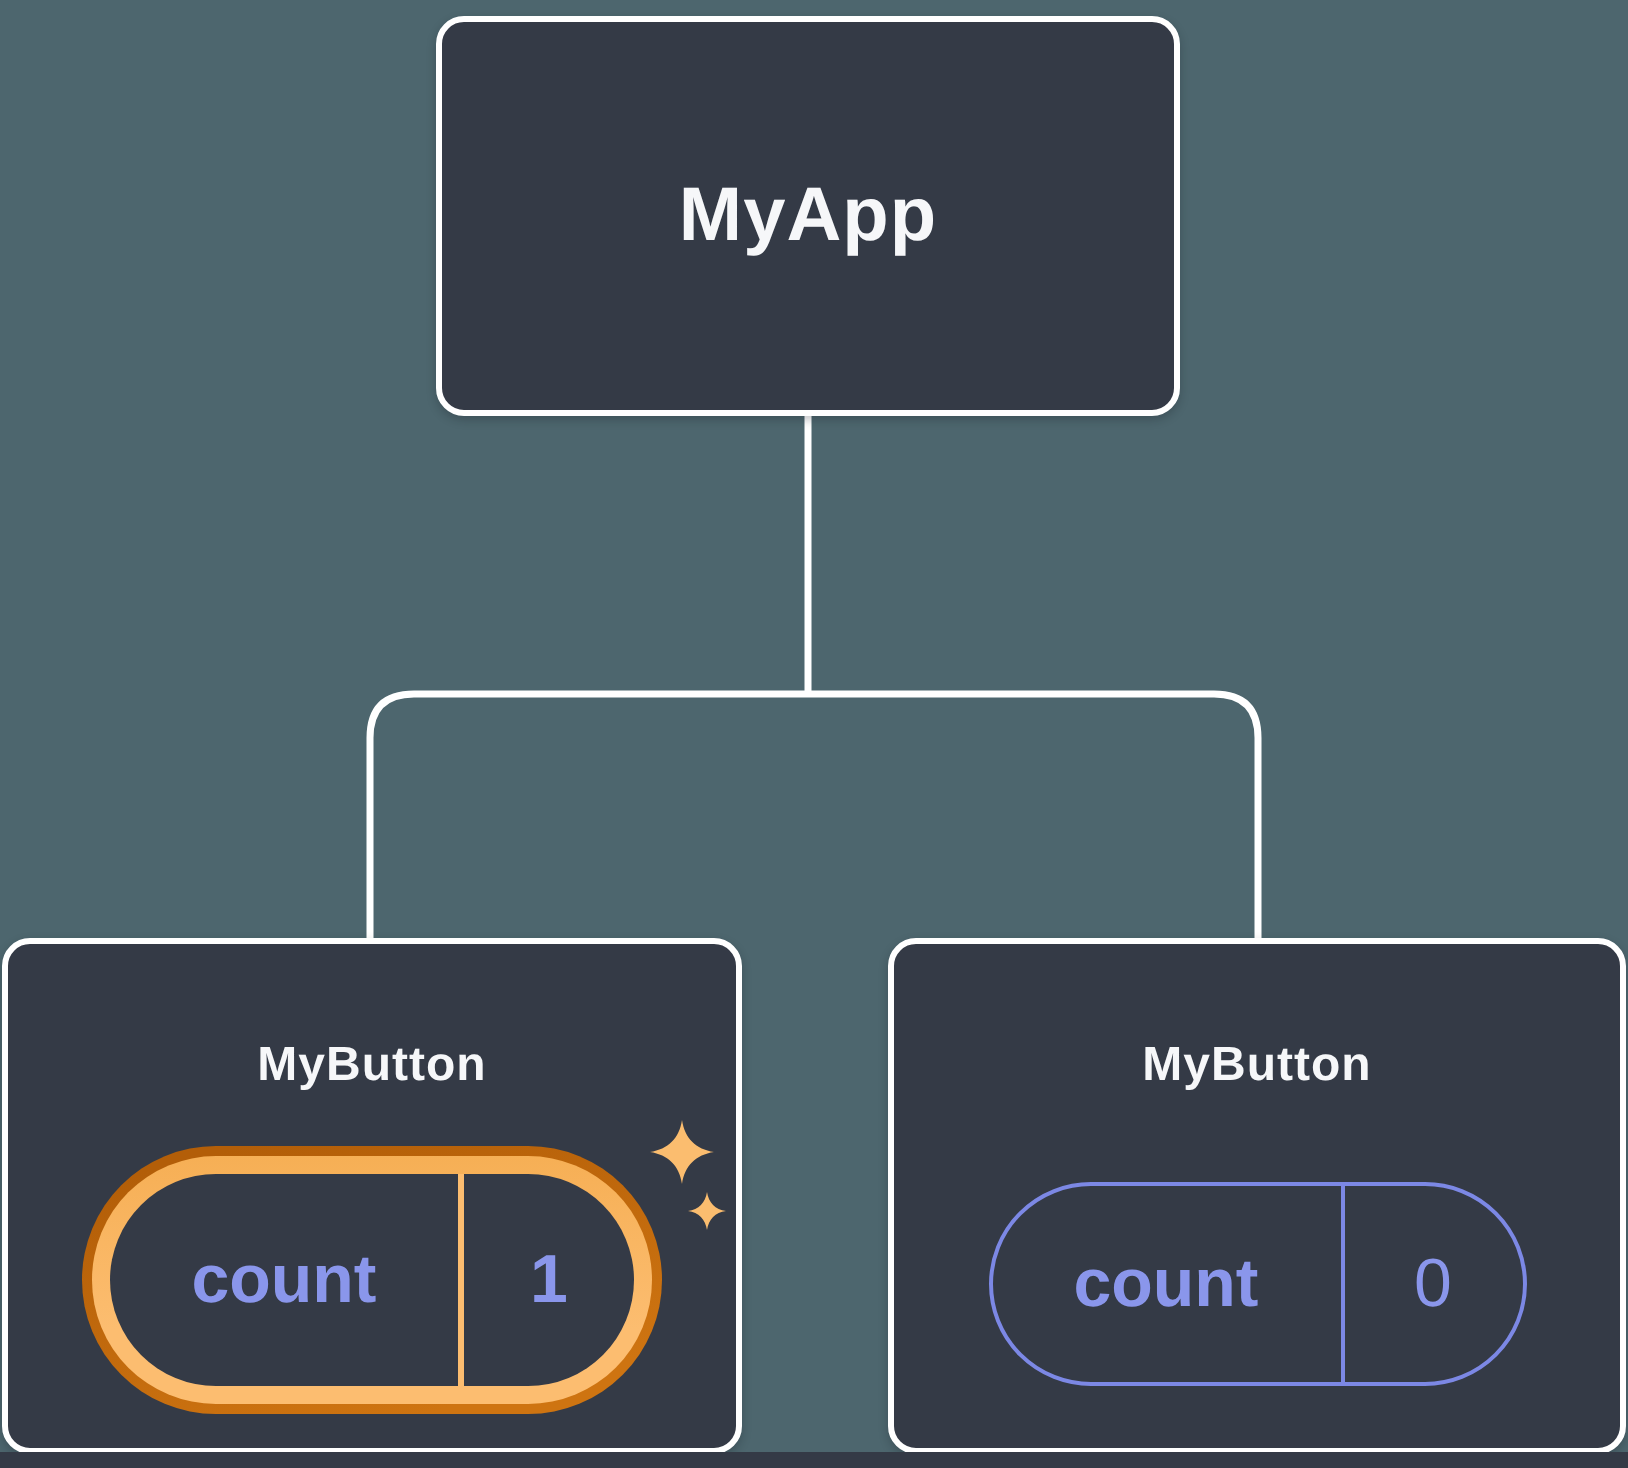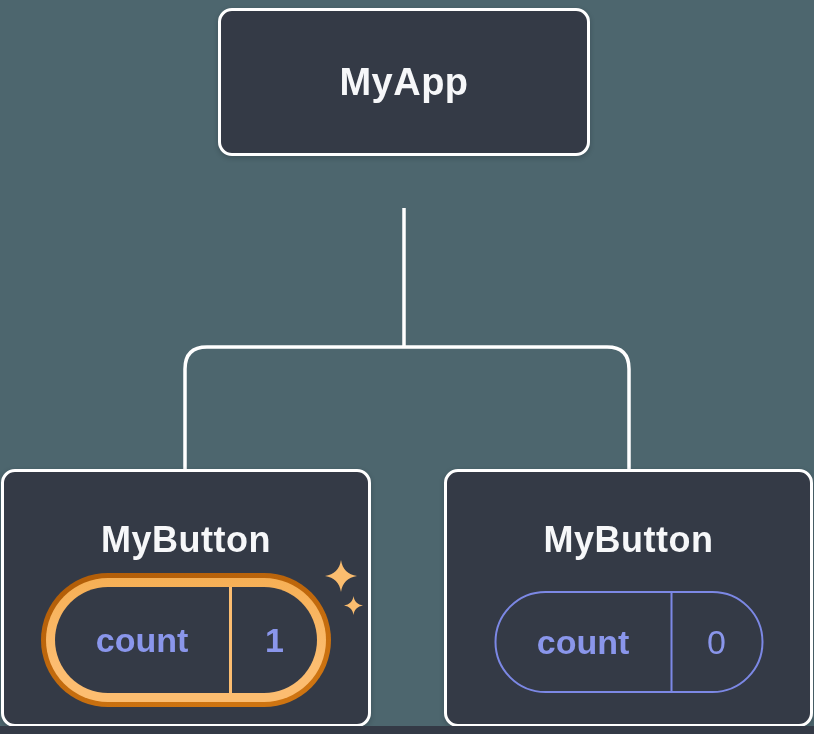--- a/index.html
+++ b/index.html
@@ -22,25 +22,25 @@
     background:var(--canvas-bg);
   }
   svg.connectors{position:absolute;left:0;top:0;z-index:1;}
   .node{
     position:absolute;z-index:2;
     background:var(--node-fill);
     border:3px solid var(--node-border);
     border-radius:14px;
     box-shadow:0 2px 5px rgba(20,25,32,.25);
   }
-  .node-root{left:218px;top:8px;width:372px;height:148px;
+  .node-root{left:218px;top:8px;width:372px;height:200px;
     display:flex;align-items:center;justify-content:center;}
   .node-root .node-title{font-size:38px;}
   .node-title{
-    color:var(--node-text);font-weight:600;font-size:36px;
+    color:var(--node-text);font-weight:600;font-size:24px;
     text-align:center;letter-spacing:.5px;
   }
   .node-child{width:370px;height:258px;}
   .node-child .node-title{position:absolute;left:0;right:0;top:47px;}
   .child-left{left:1px;top:469px;}
   .child-right{left:444px;top:469px;width:369px;}
 
   
   .pill-highlight{
     position:absolute;left:50%;transform:translateX(-50%);

